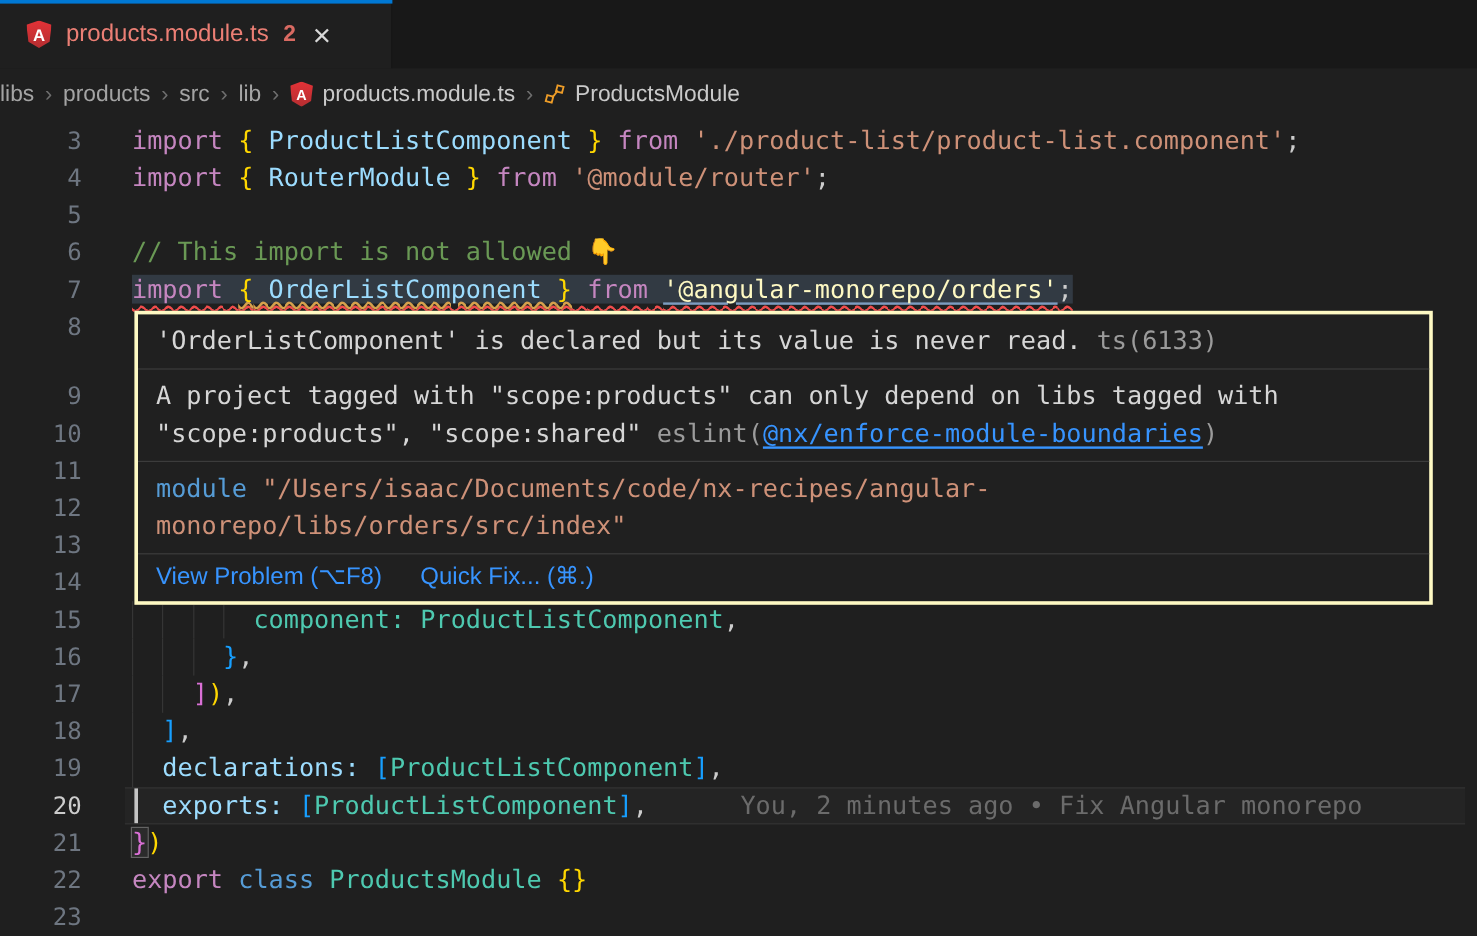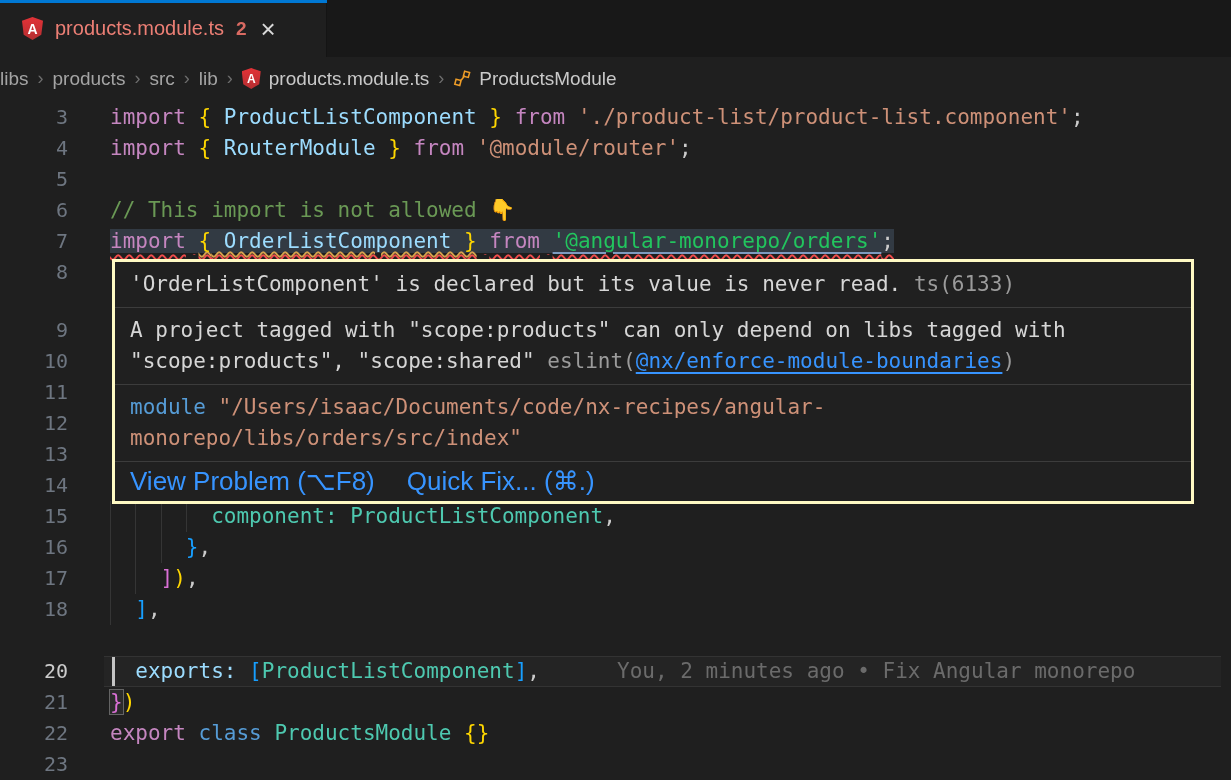--- a/index.html
+++ b/index.html
@@ -46,21 +46,21 @@
   .tk-kw2  { color:#569cd6; }
   .tk-type { color:#4ec9b0; }
   .tk-var  { color:#9cdcfe; }
   .tk-str  { color:#ce9178; }
   .tk-cmt  { color:#6a9955; }
   .tk-b1   { color:#ffd700; }
   .tk-b2   { color:#179fff; }
   .tk-b3   { color:#da70d6; }
   .tk-pun  { color:#cccccc; }
   .tk-emoji{ color:#e8c252; }
-  .tk-lnk  { color:#22c55e; text-decoration-line:underline; text-decoration-color:#7d9cc0;
+  .tk-lnk  { color:#fef9c3; text-decoration-line:underline; text-decoration-color:#7d9cc0;
              text-underline-offset:4px; text-decoration-thickness:1.5px; }
 
   .stmt { background:rgba(99,128,163,0.28);
           text-decoration-line:underline; text-decoration-style:wavy;
           text-decoration-color:#f14c4c; text-decoration-thickness:2px; text-underline-offset:6px; }
   .tk-sqy { text-decoration-line:underline; text-decoration-style:wavy;
             text-decoration-color:#d7a14c; text-decoration-thickness:2px; text-underline-offset:3px; }
   .tk-match { outline:1px solid #646464; background:rgba(100,100,100,0.18); }
 
   .cursor { position:absolute; left:112px; top:1px; width:3px; height:29px; background:#c4c4c4; }
@@ -72,21 +72,21 @@
   
   .hover-popup { position:absolute; left:112px; top:159px; 
                  width:1082px; background:#202020; border:3px solid #fef9c3;
                  font-family:"DejaVu Sans Mono","Liberation Mono",monospace; font-size:21px; z-index:5; }
   .hp-section { padding:7px 15px; line-height:31px; border-bottom:1px solid #3c3c3c; color:#d6d6d6; }
   .hp-muted { color:#9b9b9b; }
   .hp-link { color:#3794ff; text-decoration:underline; text-underline-offset:4px; cursor:pointer; }
   .hp-kw { color:#569cd6; }
   .hp-str { color:#ce9178; }
   .hp-actions { padding:4px 15px; line-height:31px; display:flex; gap:32px;
-                font-family:"Liberation Sans","DejaVu Sans",sans-serif; font-size:26px; }
+                font-family:"Liberation Sans","DejaVu Sans",sans-serif; font-size:20px; }
   .hp-action { color:#3794ff; cursor:pointer; white-space:nowrap; }
 </style>
 </head>
 <body>
 
 <div id="root">
 
   <div class="tab-strip">
     <div class="tab">
       <div class="ng-icon">
@@ -209,20 +209,25 @@
         <div class="guide" style="left: 110px;"></div>
         <div class="guide" style="left: 135px;"></div>
         <span class="gutter-num">17</span>
         <span class="line-text"><span class="tk-pun">    </span><span class="tk-b3">]</span><span class="tk-b1">)</span><span class="tk-pun">,</span></span>
       </div>
       <div class="code-line" style="top: 494px;">
         <div class="guide" style="left: 110px;"></div>
         <span class="gutter-num">18</span>
         <span class="line-text"><span class="tk-pun">  </span><span class="tk-b2">]</span><span class="tk-pun">,</span></span>
       </div>
+      <div class="code-line" style="top: 525px;">
+        <div class="guide" style="left: 110px;"></div>
+        <span class="gutter-num">19</span>
+        <span class="line-text"><span class="tk-pun">  </span><span class="tk-var">declarations:</span><span class="tk-pun"> </span><span class="tk-b2">[</span><span class="tk-type">ProductListComponent</span><span class="tk-b2">]</span><span class="tk-pun">,</span></span>
+      </div>
       <div class="code-line" style="top: 556px; text-decoration: underline;">
         <div class="cur-line-box"></div>
         <span class="gutter-num active">20</span>
         <span class="line-text"><span class="tk-pun">  </span><span class="tk-var">exports:</span><span class="tk-pun"> </span><span class="tk-b2">[</span><span class="tk-type">ProductListComponent</span><span class="tk-b2">]</span><span class="tk-pun">,</span></span>
         <span class="cursor"></span>
         <span class="blame">You, 2 minutes ago • Fix Angular monorepo</span>
       </div>
       <div class="code-line" style="top: 587px;">
         <span class="gutter-num">21</span>
         <span class="line-text"><span class="tk-b3 tk-match">}</span><span class="tk-b1">)</span></span>

